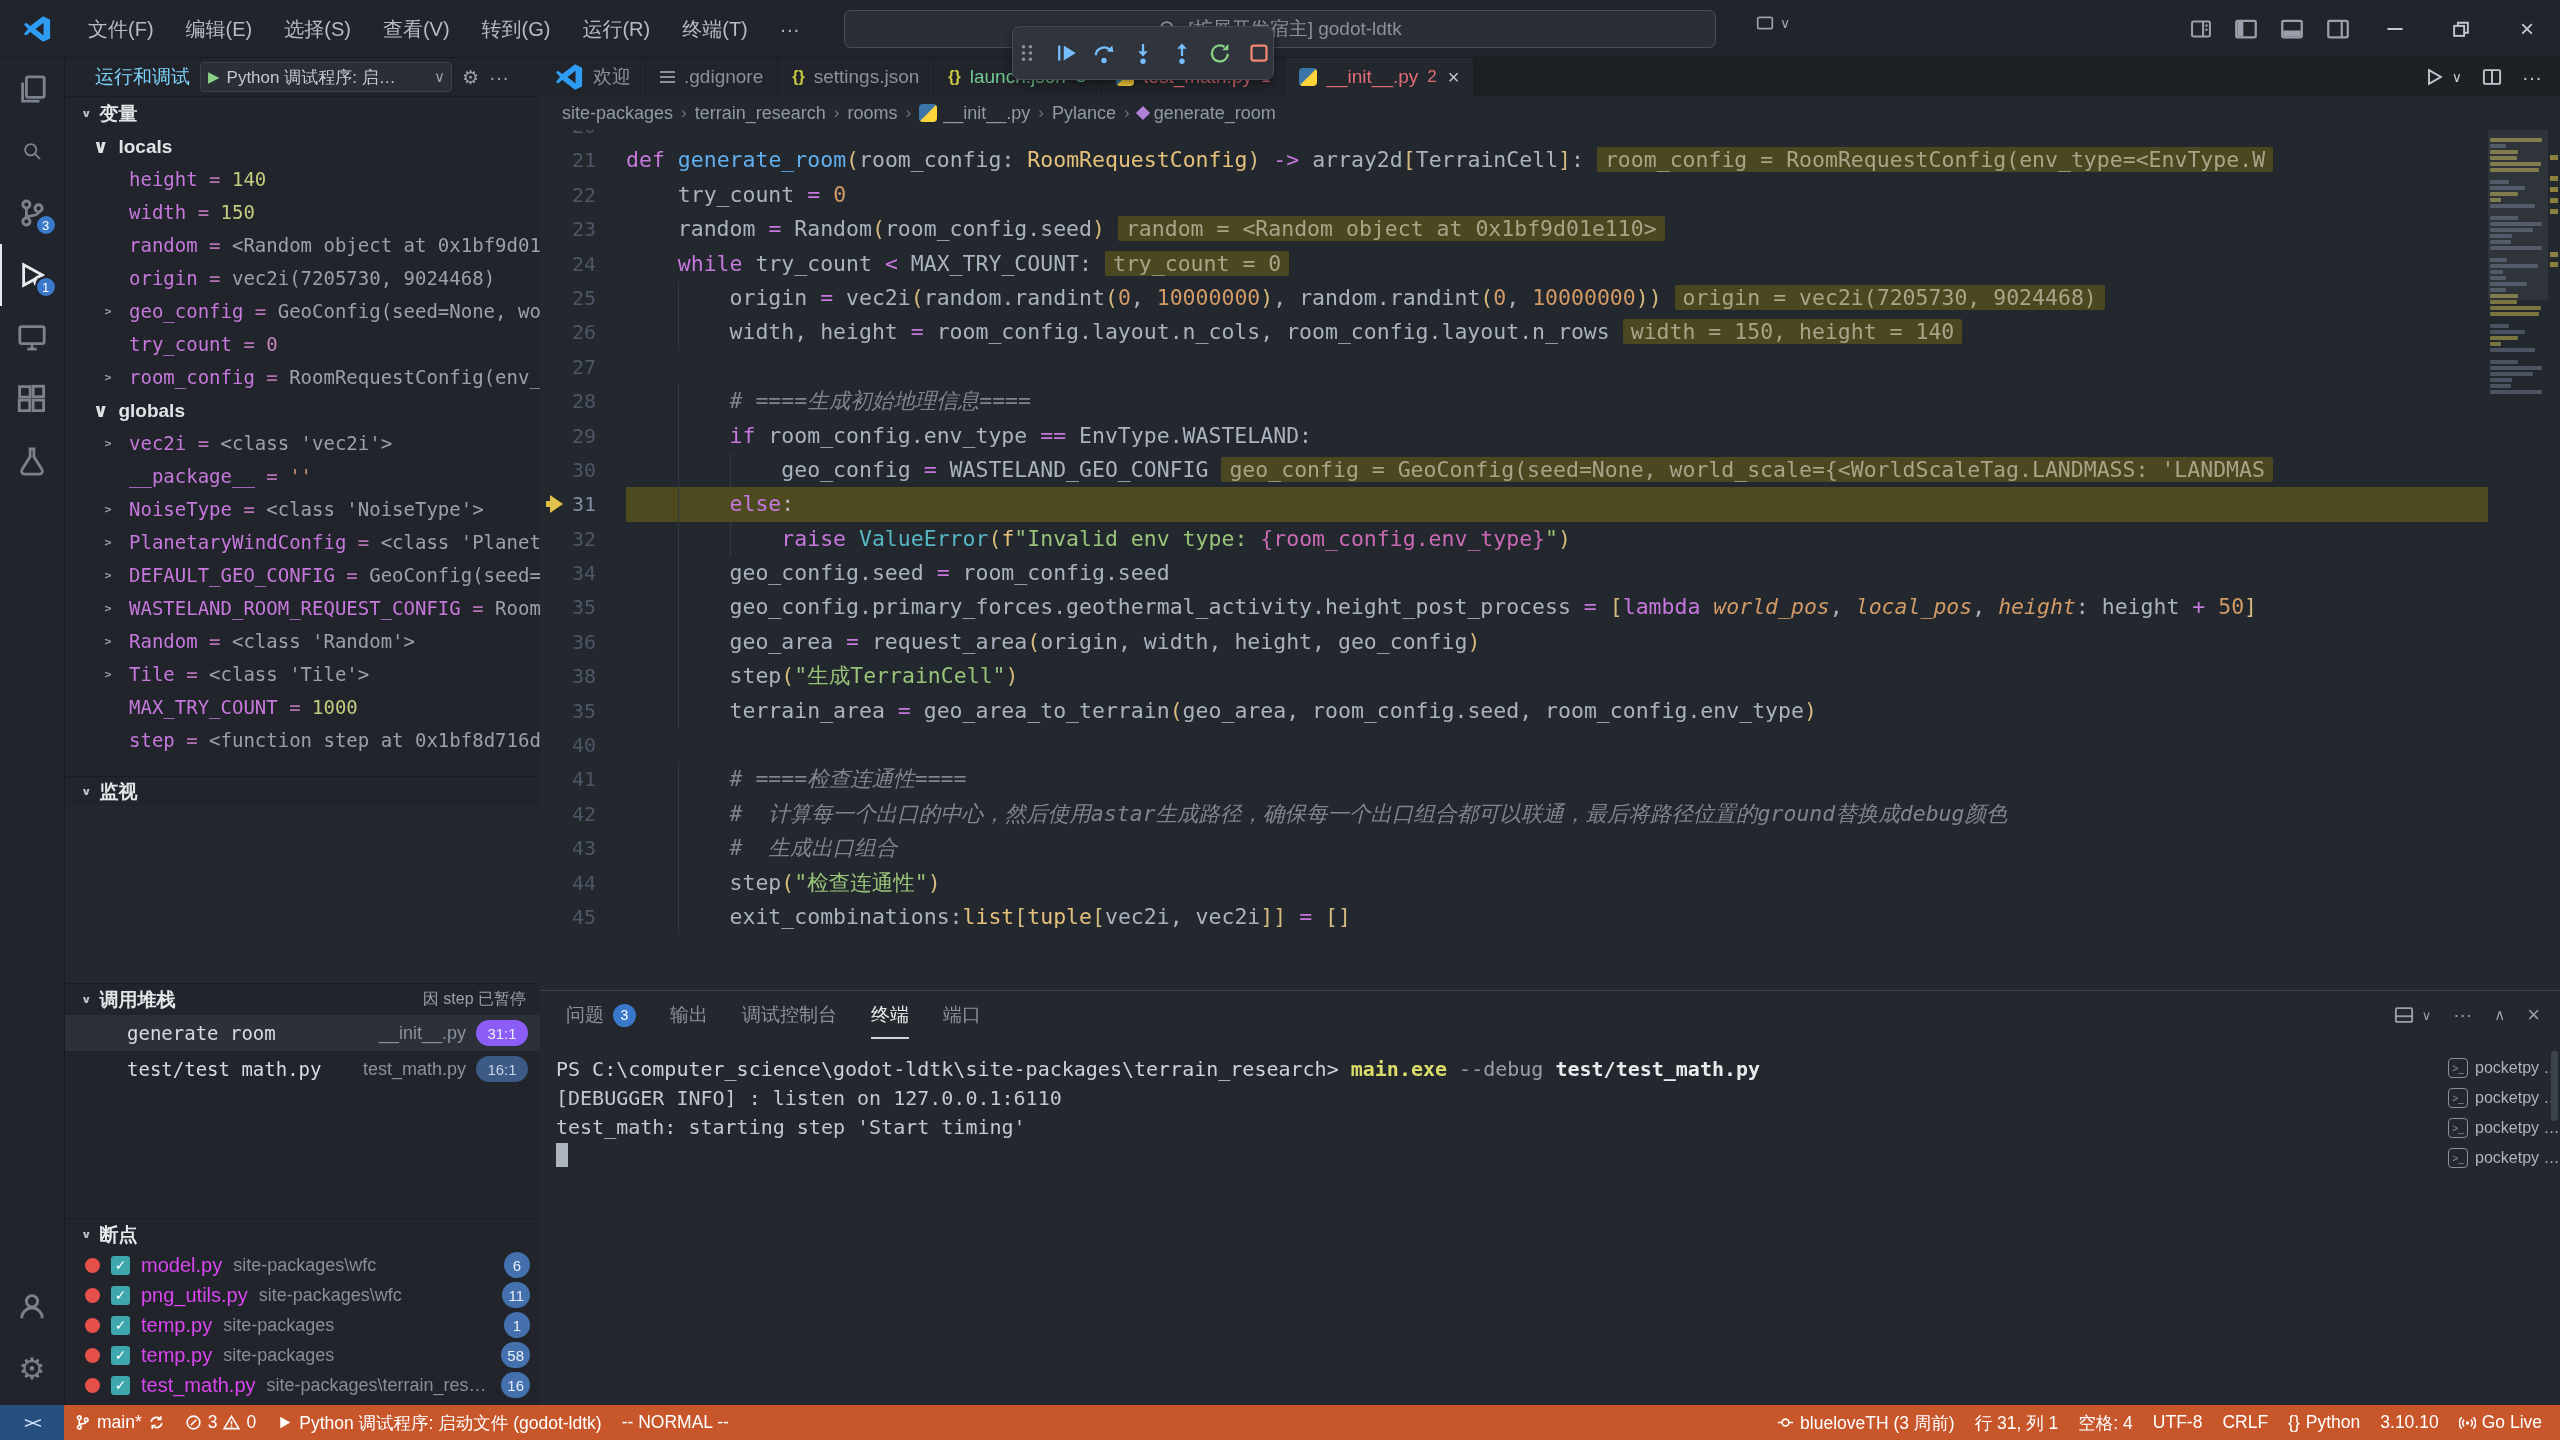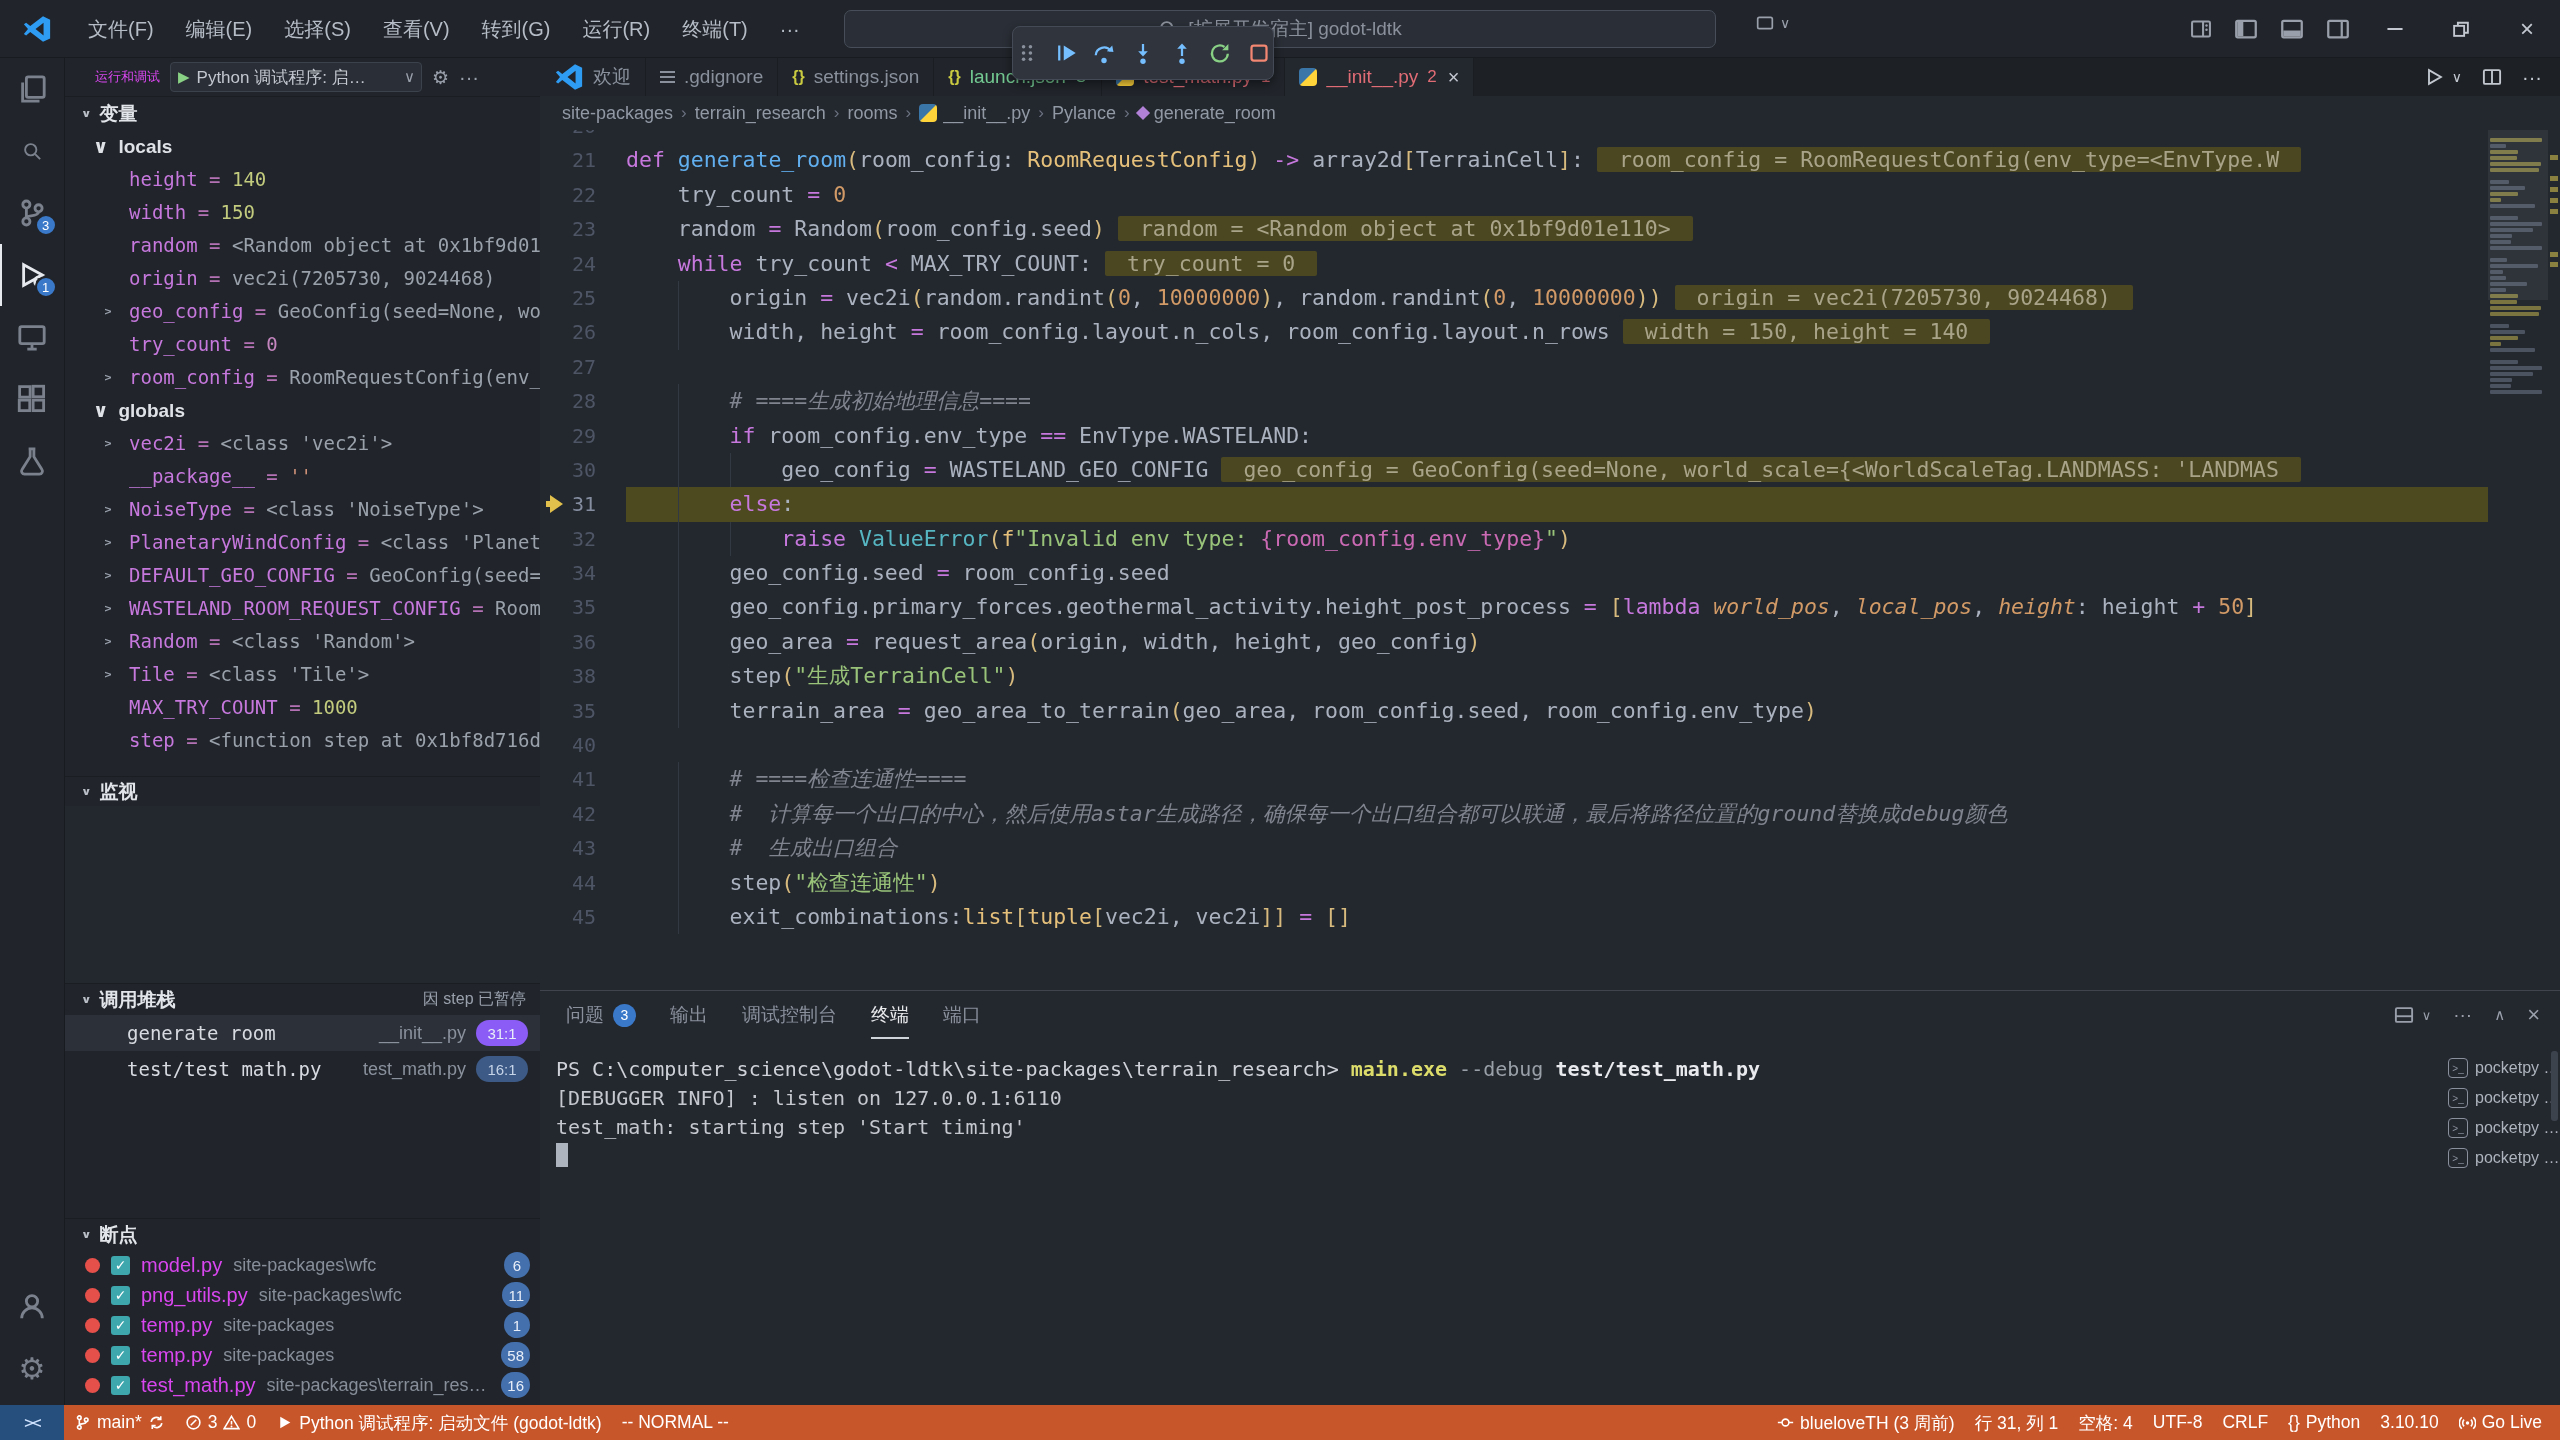--- a/index.html
+++ b/index.html
@@ -34,21 +34,21 @@
   #activitybar { width:65px; background:#21252b; display:flex; flex-direction:column; align-items:center; border-right:1px solid #181b20; }
   .ab-item { position:relative; width:65px; height:62px; display:flex; align-items:center; justify-content:center; color:#7b818d; }
   .ab-item.active { color:#e7eaee; border-left:2px solid #e7eaee; }
   .ab-badge { position:absolute; right:8px; bottom:8px; min-width:22px; height:22px; border-radius:11px; background:#3a79c9; color:#fff;
     font-size:13px; display:flex; align-items:center; justify-content:center; padding:0 4px; border:2px solid #21252b; }
   #ab-bottom { margin-top:auto; margin-bottom:6px; }
 
   
   #sidebar { width:475px; background:#21252b; display:flex; flex-direction:column; font-size:19px; }
   #runbar { height:38px; display:flex; align-items:center; padding-left:30px; gap:10px; }
-  #runbar .rb-label { color:#d946ef; font-size:13px; white-space:nowrap; }
+  #runbar .rb-label { color:#7dd3fc; font-size:19px; white-space:nowrap; }
   #rb-box { display:flex; align-items:center; height:30px; width:252px; background:#2a2e36; border:1px solid #3c424c; border-radius:4px; overflow:hidden; }
   #rb-play { color:#89d185; padding:0 7px; font-size:15px; }
   #rb-config { flex:1; color:#c3c8d0; font-size:17px; white-space:nowrap; overflow:hidden; text-overflow:ellipsis; }
   #rb-box .chev { color:#9aa0ab; padding:0 6px; font-size:15px; }
   .sec-head { display:flex; align-items:center; gap:8px; padding-left:16px; padding-right:14px; color:#e2e5ea; font-weight:bold;
     font-size:19px; border-top:1px solid #1a1d22; flex:none; }
   .sec-head .chev { font-size:13px; color:#b9bec7; transform:scaleY(.8); }
   .sec-right { margin-left:auto; font-weight:normal; font-size:16px; color:#9aa1ad; }
   #vars-head { height:34px; }
   #vars-body { height:646px; overflow:hidden; font-family:"DejaVu Sans Mono",monospace; font-size:19px; }
@@ -98,21 +98,21 @@
   #code-scroll { position:absolute; left:0; top:-21px; right:72px; }
   .cl { display:flex; height:34.4px; line-height:34.4px; font-family:"DejaVu Sans Mono",monospace; font-size:21.5px; white-space:pre; position:relative; }
   .ln { flex:none; width:86px; padding-right:30px; text-align:right; color:#4e5666; font-size:20px; }
   .cl.cur .ln { color:#848ea0; }
   .lc { flex:1; overflow:hidden; }
   .cl.cur .lc { background:#4e4a20; }
   .arrow { position:absolute; left:10px; top:8px; width:0; height:0; border-left:13px solid #e2c04c; border-top:9px solid transparent; border-bottom:9px solid transparent; }
   .arrow::before { content:""; position:absolute; left:-17px; top:-3px; width:6px; height:6px; background:#e2c04c; }
   .ig { display:inline-block; width:4ch; }
   .ig.g { box-shadow:inset 1px 0 0 #333942; }
-  .iv { background:#4a4721; color:#a9a489; border-radius:2px; padding:0 22px; margin-left:1ch; }
+  .iv { background:#4a4721; color:#a9a489; border-radius:2px; padding:0 8px; margin-left:1ch; }
   .t-kw { color:#c678dd; } .t-fn { color:#61afef; } .t-cl { color:#e5c07b; } .t-s { color:#98c379; }
   .t-n { color:#d19a66; } .t-c { color:#7f848e; font-style:italic; } .t-v { color:#abb2bf; }
   .t-op { color:#c678dd; } .t-p { color:#d7ba7d; } .t-cy { color:#56b6c2; } .t-pr { color:#d19a66; font-style:italic; } .t-fb { color:#cb6ab4; }
   #minimap { position:absolute; right:12px; top:0; width:60px; bottom:0; }
   .mm-line { height:4px; margin:2px 4px 0 2px; border-radius:1px; background:#4b5260; }
   .mm-line.olive { background:#7a7440; }
   #mm-slider { position:absolute; left:0; right:0; top:0; height:170px; background:rgba(255,255,255,.06); }
   #ruler { position:absolute; right:0; top:0; width:12px; bottom:0; }
   .ruler-mark { position:absolute; right:2px; width:8px; height:5px; background:#8a8140; }
 

